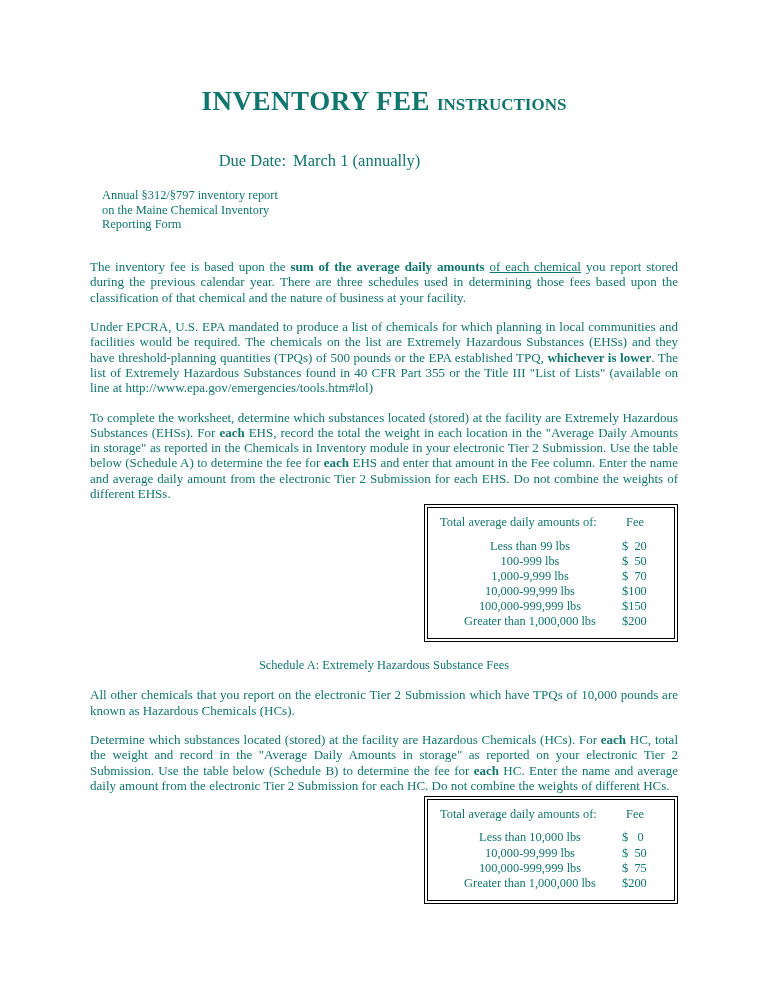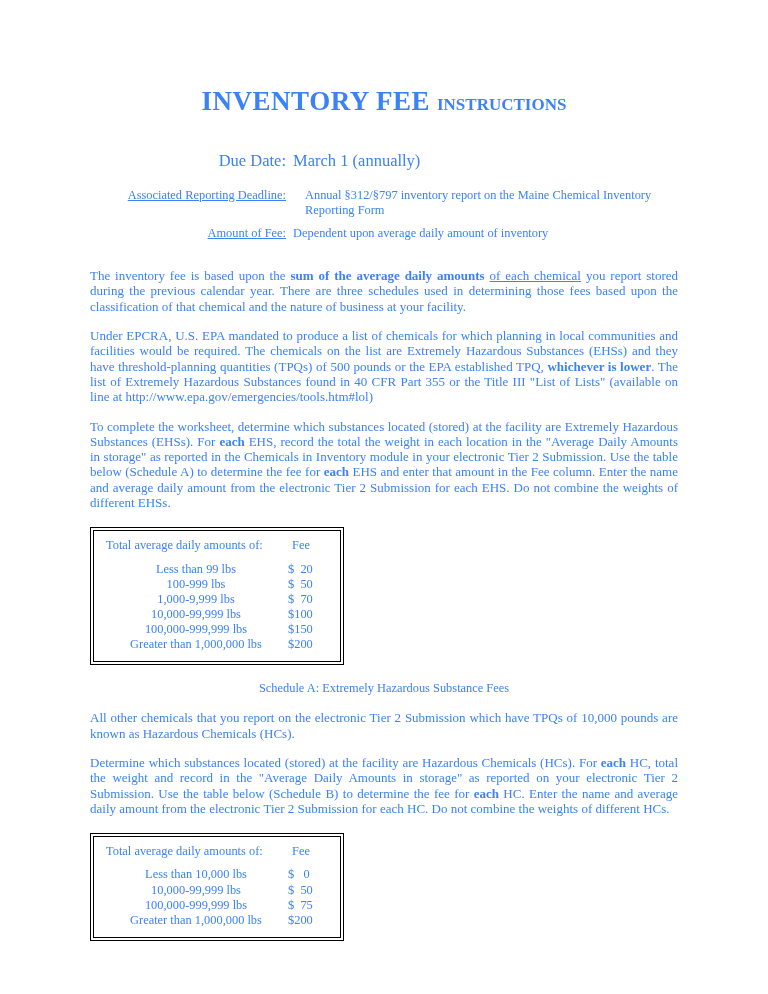--- a/index.html
+++ b/index.html
@@ -2,21 +2,21 @@
 <html><head>
 <meta charset="utf-8">
 <style>
   html, body { margin: 0; padding: 0; background: #ffffff; }
   .page {
     position: relative;
     width: 768px;
     height: 994px;
     margin: 0 auto;
     background: #ffffff;
-    color: #3b82f6;
+    color: #0f766e;
     font-family: "Liberation Serif", "DejaVu Serif", serif;
     box-sizing: border-box;
     padding: 86px 90px 40px 90px;
     overflow: hidden;
   }
   
   .title { text-align: center; margin-bottom: 34px; }
   .title-main { font-size: 27px; font-weight: bold; letter-spacing: 0.5px; }
   .title-sub  { font-size: 17px; font-weight: bold; margin-left: 7px; }
 
@@ -40,21 +40,21 @@
   .b { font-weight: bold; }
   .u { text-decoration: underline; }
 
   .part-heading {
     font-size: 15.2px;
     font-weight: normal;
     margin-top: 28px;
   }
 
   
-  .schedule-wrap { display: flex; justify-content: flex-start; margin-top: 17px; }
+  .schedule-wrap { display: flex; justify-content: flex-end; margin-top: 3px; }
   .schedule {
     border: 4px double #000000;
     padding: 7px 10px 9px 12px;
     font-size: 12.4px;
     line-height: 1.22;
   }
   .sched-grid { display: grid; grid-template-columns: 180px 42px; column-gap: 2px; }
   .sched-header { margin-bottom: 8px; }
   .sched-header .col-left { text-align: left; }
   .sched-header .col-right { text-align: left; padding-left: 4px; }
@@ -74,28 +74,23 @@
   <div class="title">
     <span class="title-main">INVENTORY FEE</span><span class="title-sub">INSTRUCTIONS</span>
   </div>
 
   <div class="hdr-row due-row">
     <span class="hdr-label">Due Date:</span>
     <span class="hdr-value">March 1 (annually)</span>
   </div>
 
   <div class="hdr-row meta-row deadline-row">
-    <span class="hdr-label underline">Associated Reporting Deadline:</span>
     <span class="hdr-value">Annual §312/§797 inventory report on the Maine Chemical Inventory Reporting Form</span>
   </div>
 
-  <div class="hdr-row meta-row fee-row">
-    <span class="hdr-label underline">Amount of Fee:</span>
-    <span class="hdr-value">Dependent upon average daily amount of inventory</span>
-  </div>
 
   <p class="para intro"><span>The inventory fee is based upon the </span><span class="b">sum of the average daily amounts</span><span> </span><span class="u">of each chemical</span><span> you report stored during the previous calendar year.  There are three schedules used in determining those fees based upon the classification of that chemical and the nature of business at your facility.</span></p>
 
 
   <p class="para"><span>Under EPCRA, U.S. EPA mandated to produce a list of chemicals for which planning in local communities and facilities would be required.  The chemicals on the list are Extremely Hazardous Substances (EHSs) and they have threshold-planning quantities (TPQs) of 500 pounds or the EPA established TPQ, </span><span class="b">whichever is lower</span><span>.  The list of Extremely Hazardous Substances found in 40 CFR Part 355 or the Title III "List of Lists" (available on line at http://www.epa.gov/emergencies/tools.htm#lol)</span></p>
 
   <p class="para"><span>To complete the worksheet, determine which substances located (stored) at the facility are Extremely Hazardous Substances (EHSs).  For </span><span class="b">each</span><span> EHS, record the total the weight in each location in the "Average Daily Amounts in storage" as reported in the Chemicals in Inventory module in your electronic Tier 2 Submission.  Use the table below (Schedule A) to determine the fee for </span><span class="b">each</span><span> EHS and enter that amount in the Fee column.  Enter the name and average daily amount from the electronic Tier 2 Submission for each EHS.  Do not combine the weights of different EHSs.</span></p>
 
   <div class="schedule-wrap">
     <div class="schedule">

